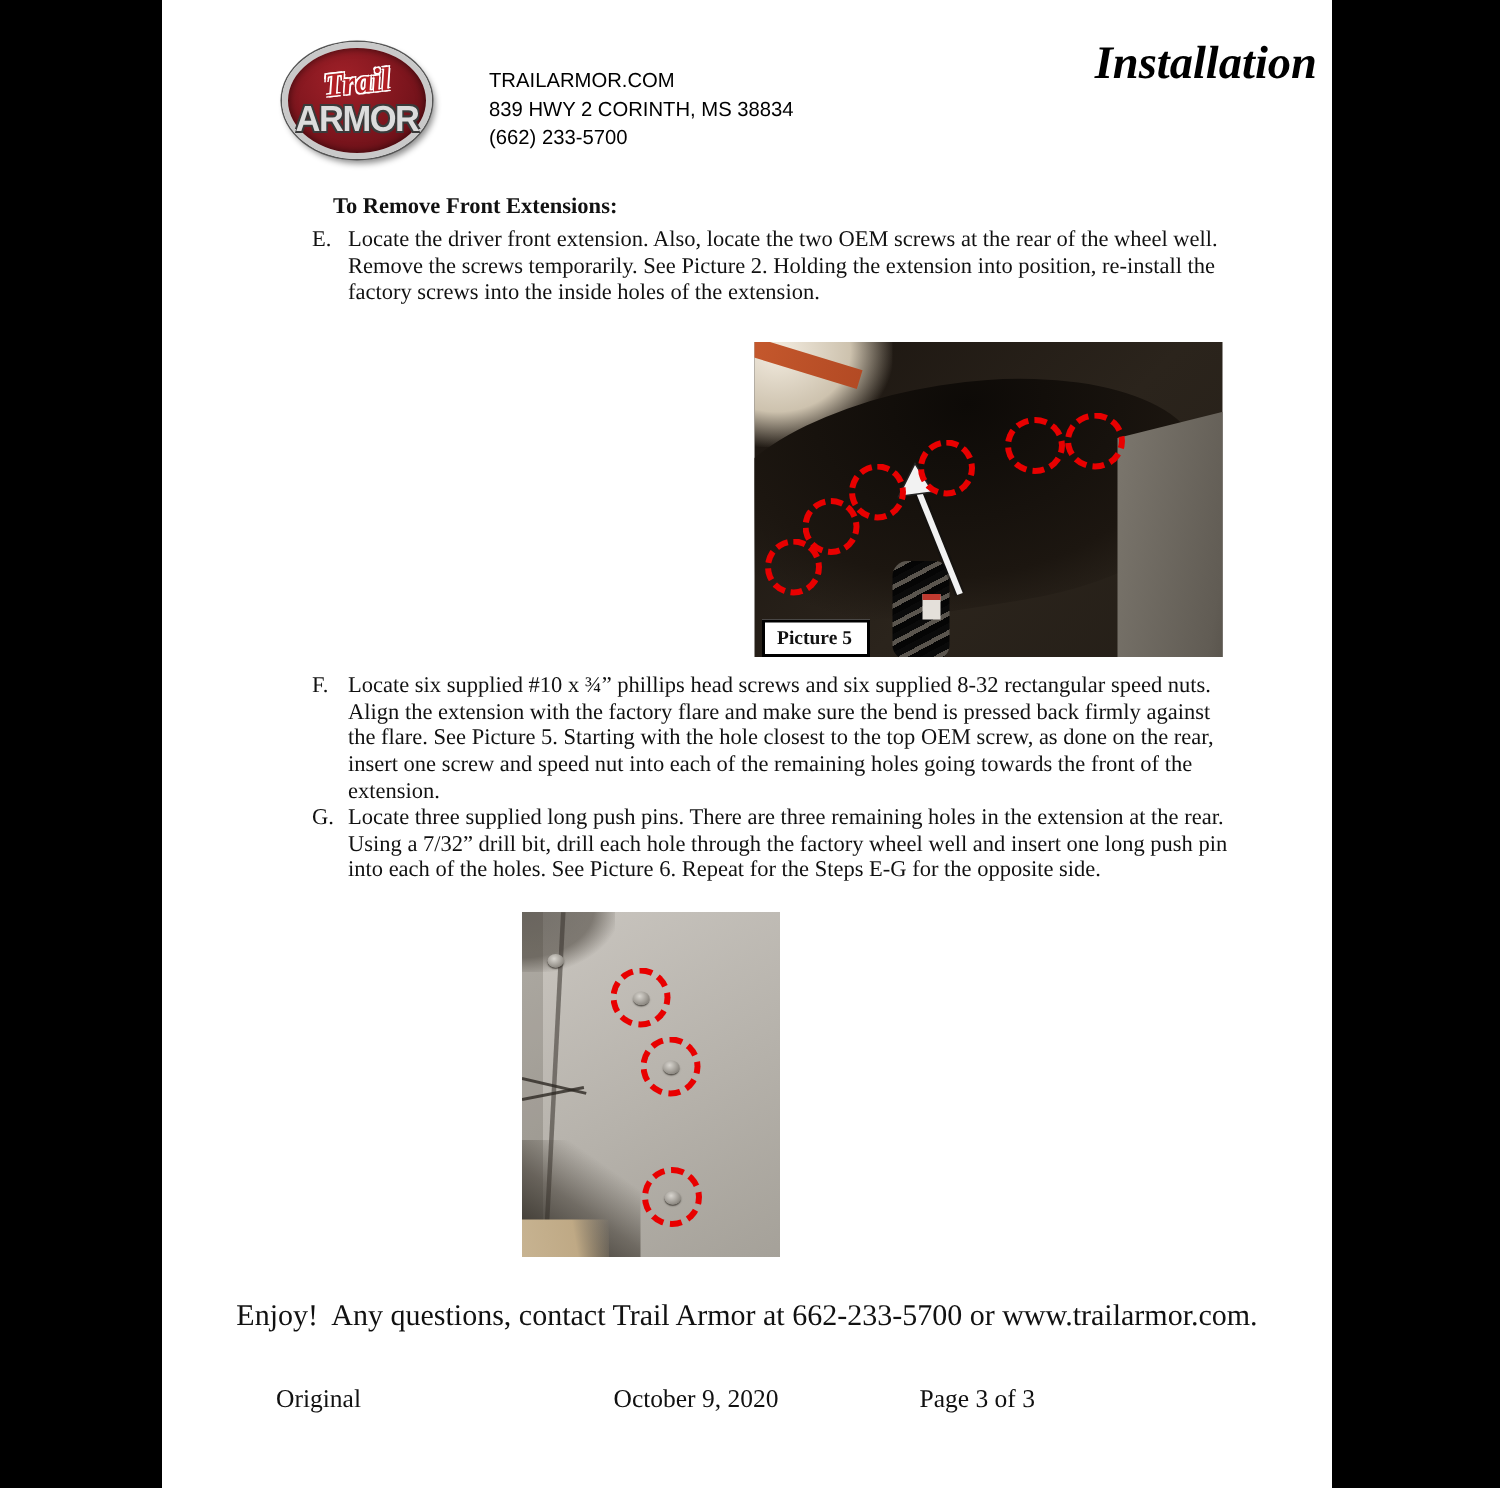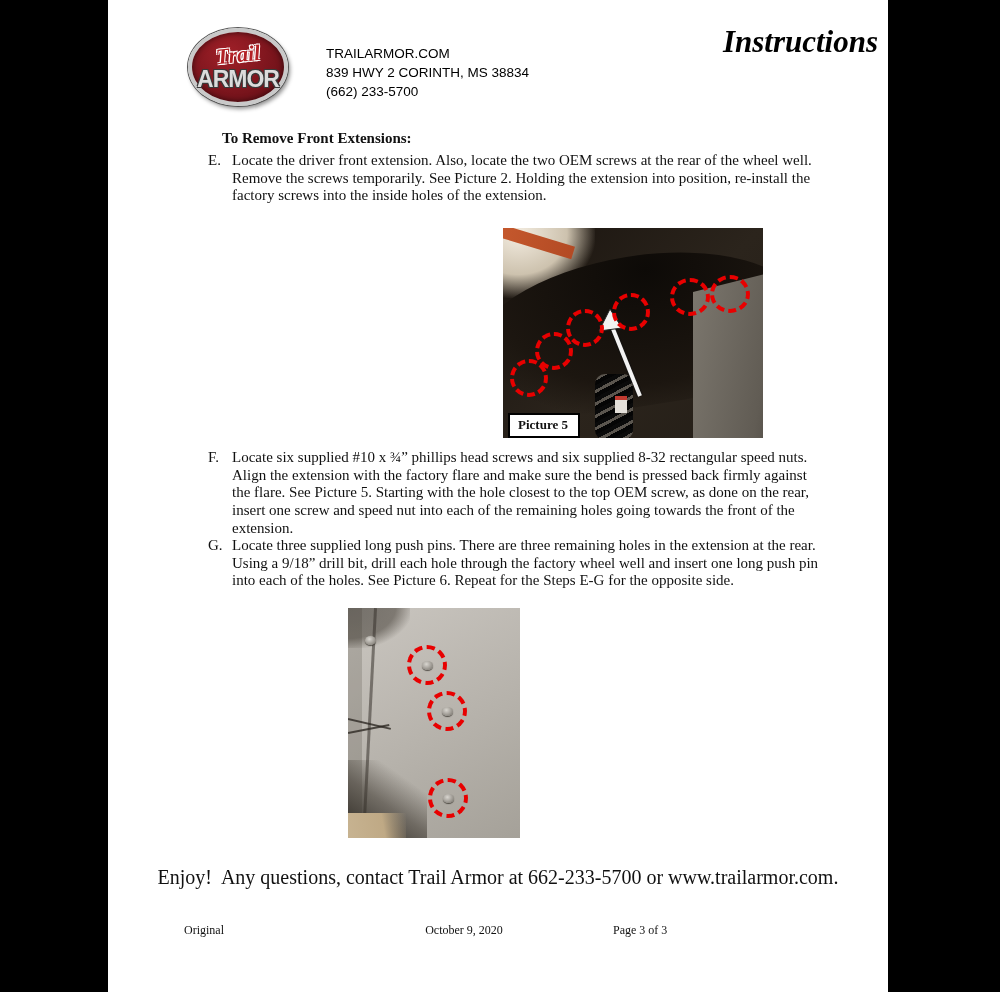--- a/index.html
+++ b/index.html
@@ -34,21 +34,21 @@
   .step .letter { width:24px; flex:none; }
   .step .text { width:588px; }
   .step-e { top:152px; }
   .step-f { top:449px; }
   .step-g { top:537px; }
 
   
   .photo { position:absolute; overflow:hidden; }
   .photo4 { left:136px; top:228px; width:212px; height:210px;
             background:linear-gradient(160deg,#b9b5ae 0%,#aeaaa3 55%,#9d9890 100%); }
-  .photo5 { left:395px; top:228px; width:260px; height:210px;
+  .photo5 { left:395px; top:228px; width:312px; height:210px;
             background:linear-gradient(135deg,#1a140f 0%,#2b241c 55%,#241e17 100%); }
   .photo6 { left:240px; top:608px; width:172px; height:230px;
             background:linear-gradient(150deg,#cac6c0 0%,#b6b2ab 55%,#a5a199 100%); }
   .mark { position:absolute; border:4px dashed #e80000; border-radius:50%; }
   .screw { position:absolute; width:11px; height:9px; border-radius:50%;
            background:radial-gradient(ellipse at 40% 35%, #d9d6d0 0%, #9a968f 60%, #6d6962 100%);
            box-shadow:0 1px 1px rgba(40,35,30,.7); }
   .plabel { position:absolute; bottom:0; background:#fff; border:2px solid #000;
             font-weight:bold; font-size:13px; padding:2px 10px 3px 8px; white-space:nowrap; }
 
@@ -75,21 +75,21 @@
   .gray-panel { position:absolute; right:-26px; top:52px; width:96px; height:170px;
             background:linear-gradient(100deg,#7b766d 0%, #615c54 70%, #4a453e 100%); transform:skewY(-14deg); }
   .spring { position:absolute; left:92px; top:146px; width:38px; height:66px; border-radius:10px;
             background:repeating-linear-gradient(-28deg, #050505 0 4px, #5a554e 4px 7px, #0a0a0a 7px 11px); }
   .sticker { position:absolute; left:112px; top:168px; width:12px; height:17px; background:#e4e0da;
             border-top:4px solid #c03a30; }
   .arrow-svg { position:absolute; left:95px; top:80px; }
 
   
   .closing { position:absolute; left:0; right:0; top:866px; text-align:center; font-size:20px; white-space:pre-wrap; }
-  .foot { position:absolute; top:923px; font-size:12px; }
+  .foot { position:absolute; top:923px; font-size:17px; }
   .foot-left { left:76px; }
   .foot-center { left:276px; width:160px; text-align:center; }
   .foot-right { left:505px; width:160px; text-align:left; }
 </style>
 </head>
 <body>
 
 <div class="stage">
   <div class="bar bar-left"></div>
   <div class="bar bar-right"></div>
@@ -99,21 +99,21 @@
     <div class="logo">
       <div class="logo-script">Trail</div>
       <div class="logo-block">ARMOR</div>
     </div>
     <div class="company">
       <div>TRAILARMOR.COM</div>
       <div>839 HWY 2 CORINTH, MS 38834</div>
       <div>(662) 233-5700</div>
     </div>
     <div class="doc-title">
-      <div>Instructions</div>
+      <div>Installation</div>
     </div>
 
     <div class="heading">To Remove Front Extensions:</div>
 
     <div class="step step-e">
       <div class="letter">E.</div>
       <div class="text">Locate the driver front extension. Also, locate the two OEM screws at the rear of the wheel well. Remove the screws temporarily. See Picture 2. Holding the extension into position, re-install the factory screws into the inside holes of the extension.</div>
     </div>
 
 
@@ -138,21 +138,21 @@
       <div class="plabel" style="left:5px;">Picture 5</div>
     </div>
 
     <div class="step step-f">
       <div class="letter">F.</div>
       <div class="text">Locate six supplied #10 x ¾” phillips head screws and six supplied 8-32 rectangular speed nuts. Align the extension with the factory flare and make sure the bend is pressed back firmly against the flare. See Picture 5. Starting with the hole closest to the top OEM screw, as done on the rear, insert one screw and speed nut into each of the remaining holes going towards the front of the extension.</div>
     </div>
 
     <div class="step step-g">
       <div class="letter">G.</div>
-      <div class="text">Locate three supplied long push pins. There are three remaining holes in the extension at the rear. Using a 9/18” drill bit, drill each hole through the factory wheel well and insert one long push pin into each of the holes. See Picture 6. Repeat for the Steps E-G for the opposite side.</div>
+      <div class="text">Locate three supplied long push pins. There are three remaining holes in the extension at the rear. Using a 7/32” drill bit, drill each hole through the factory wheel well and insert one long push pin into each of the holes. See Picture 6. Repeat for the Steps E-G for the opposite side.</div>
     </div>
 
     <div class="photo photo6">
       <div class="wedge-dark-tl" style="opacity:.55;"></div>
       <div class="seam" style="left:20px; top:0; width:2.5px; height:230px; transform:rotate(3deg);"></div>
       <div class="seam" style="left:0; top:0; width:14px; height:230px; opacity:.35;"></div>
       <div class="shadow-bl"></div>
       <div class="floor-tan"></div>
       <div class="wire" style="left:0; top:110px; width:44px; transform:rotate(13deg);"></div>
       <div class="wire" style="left:0; top:124px; width:42px; transform:rotate(-11deg);"></div>

